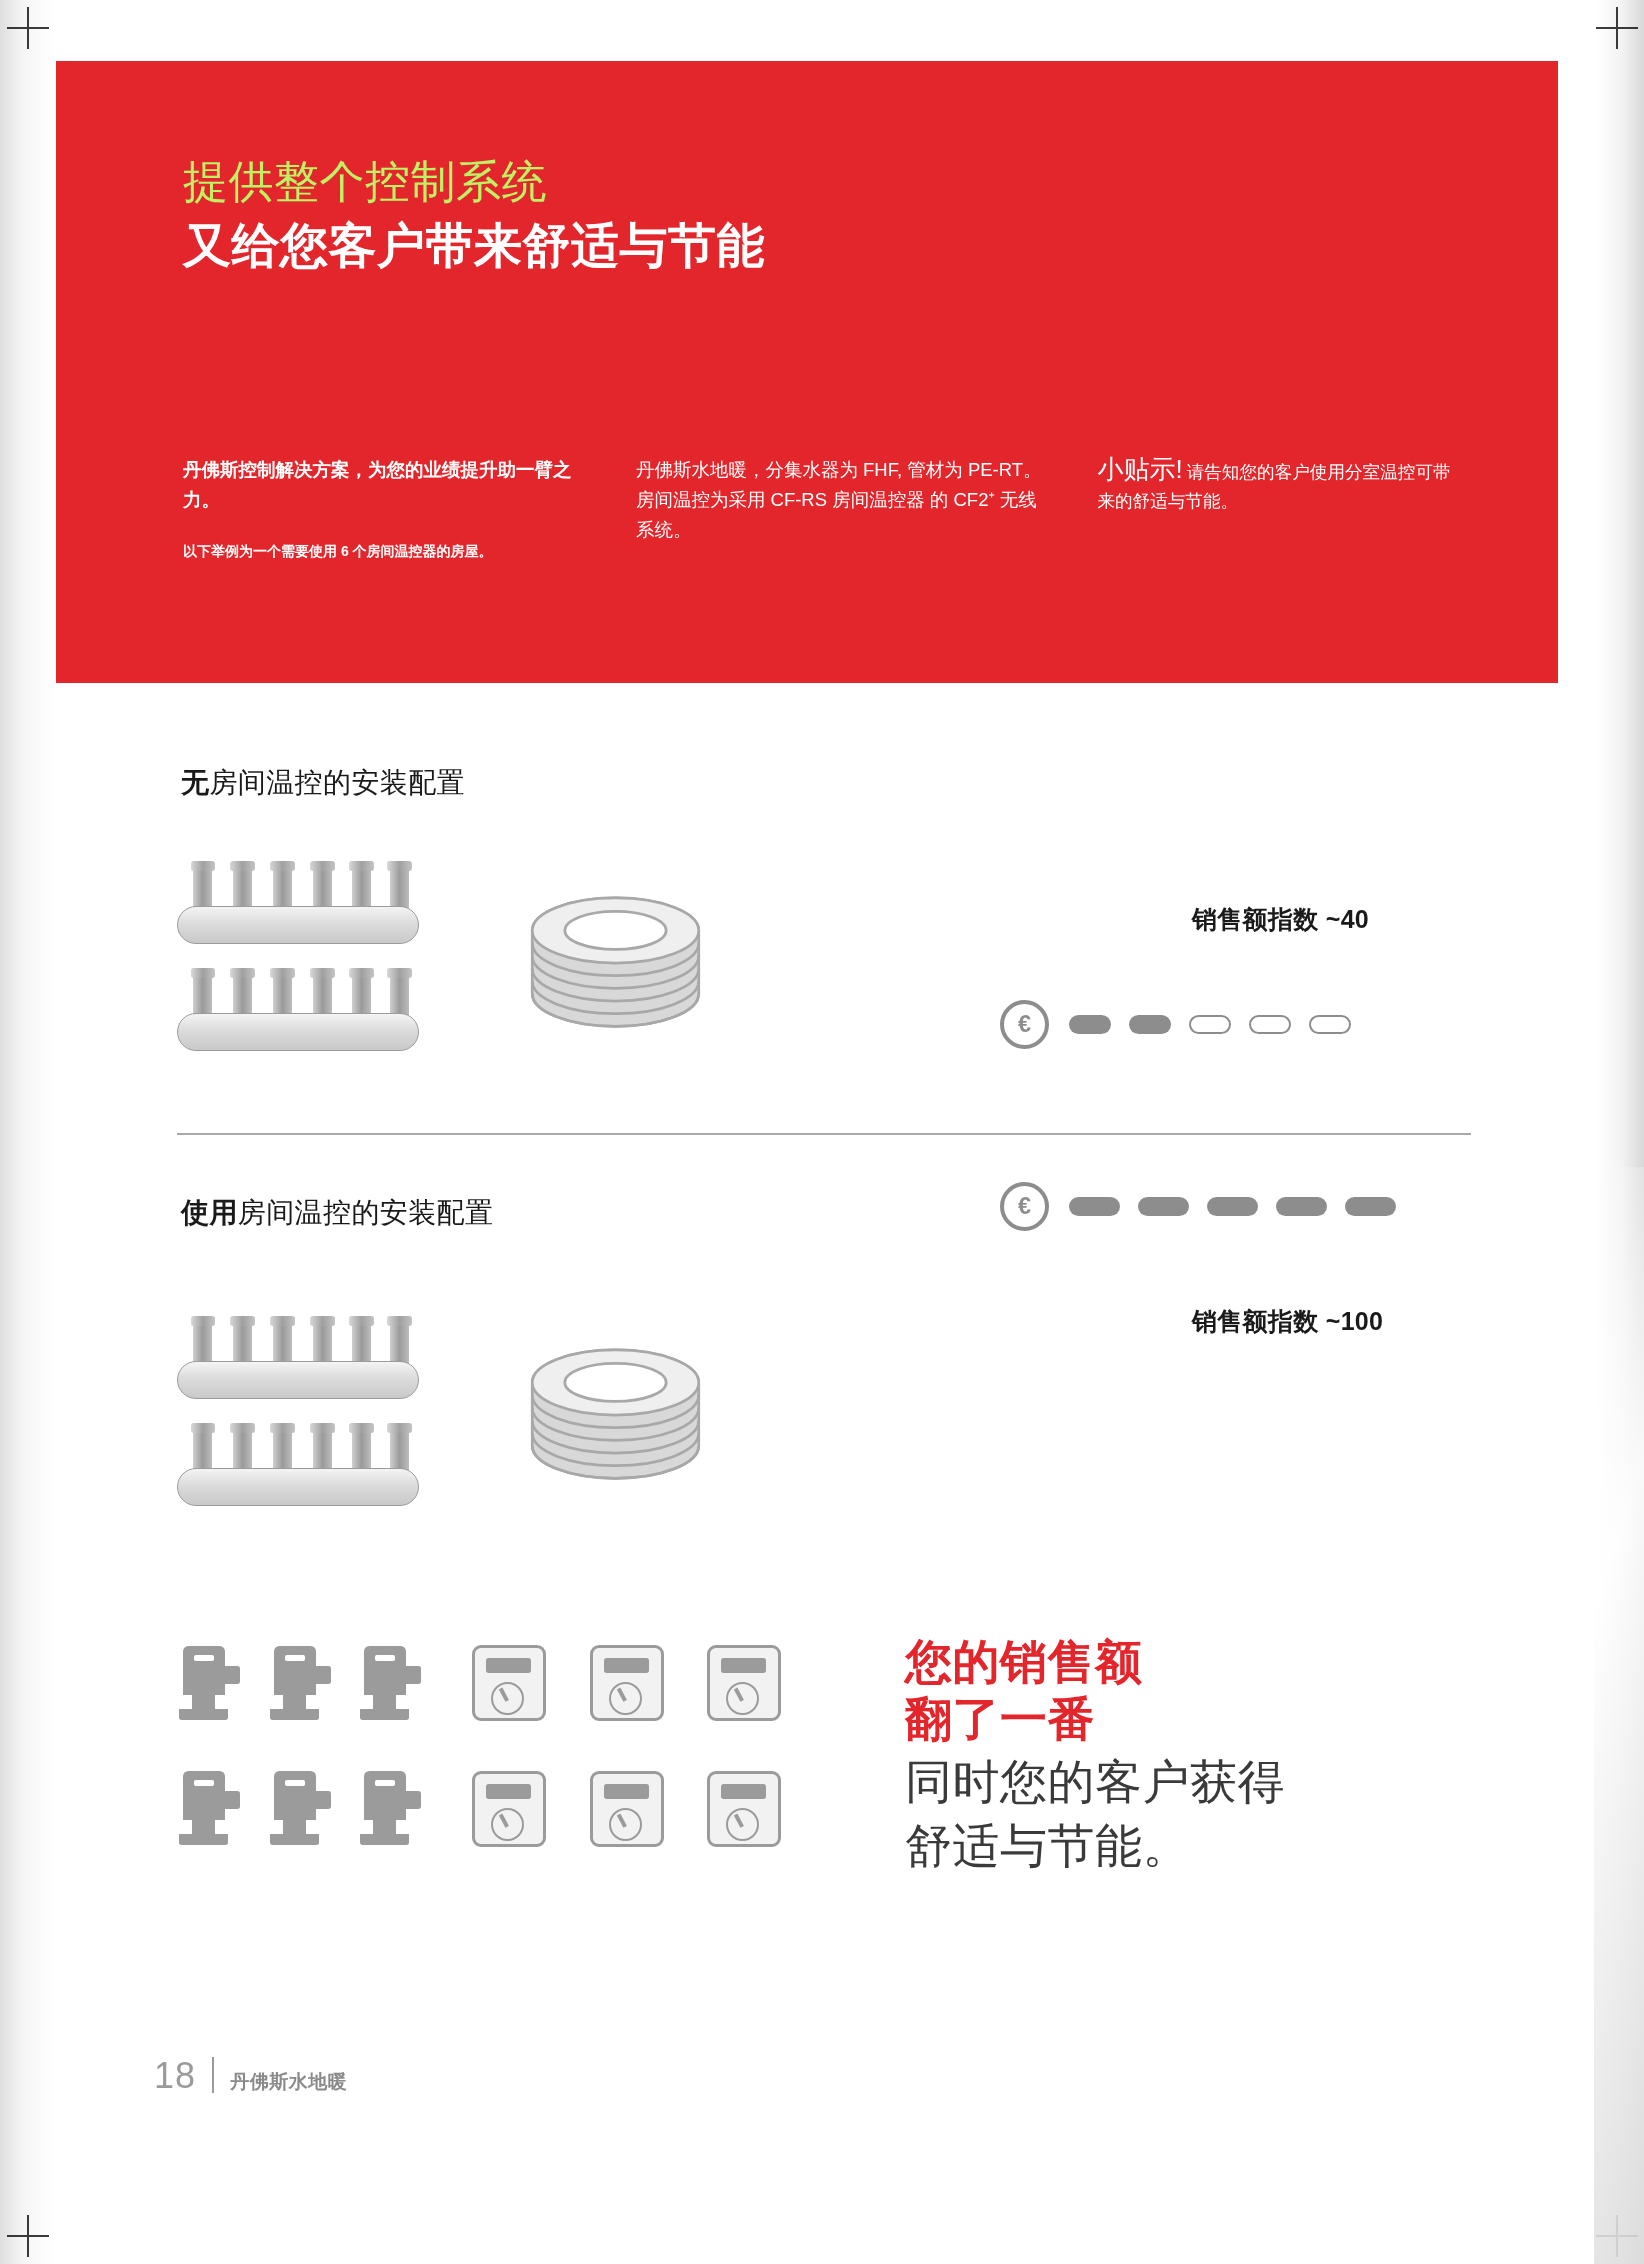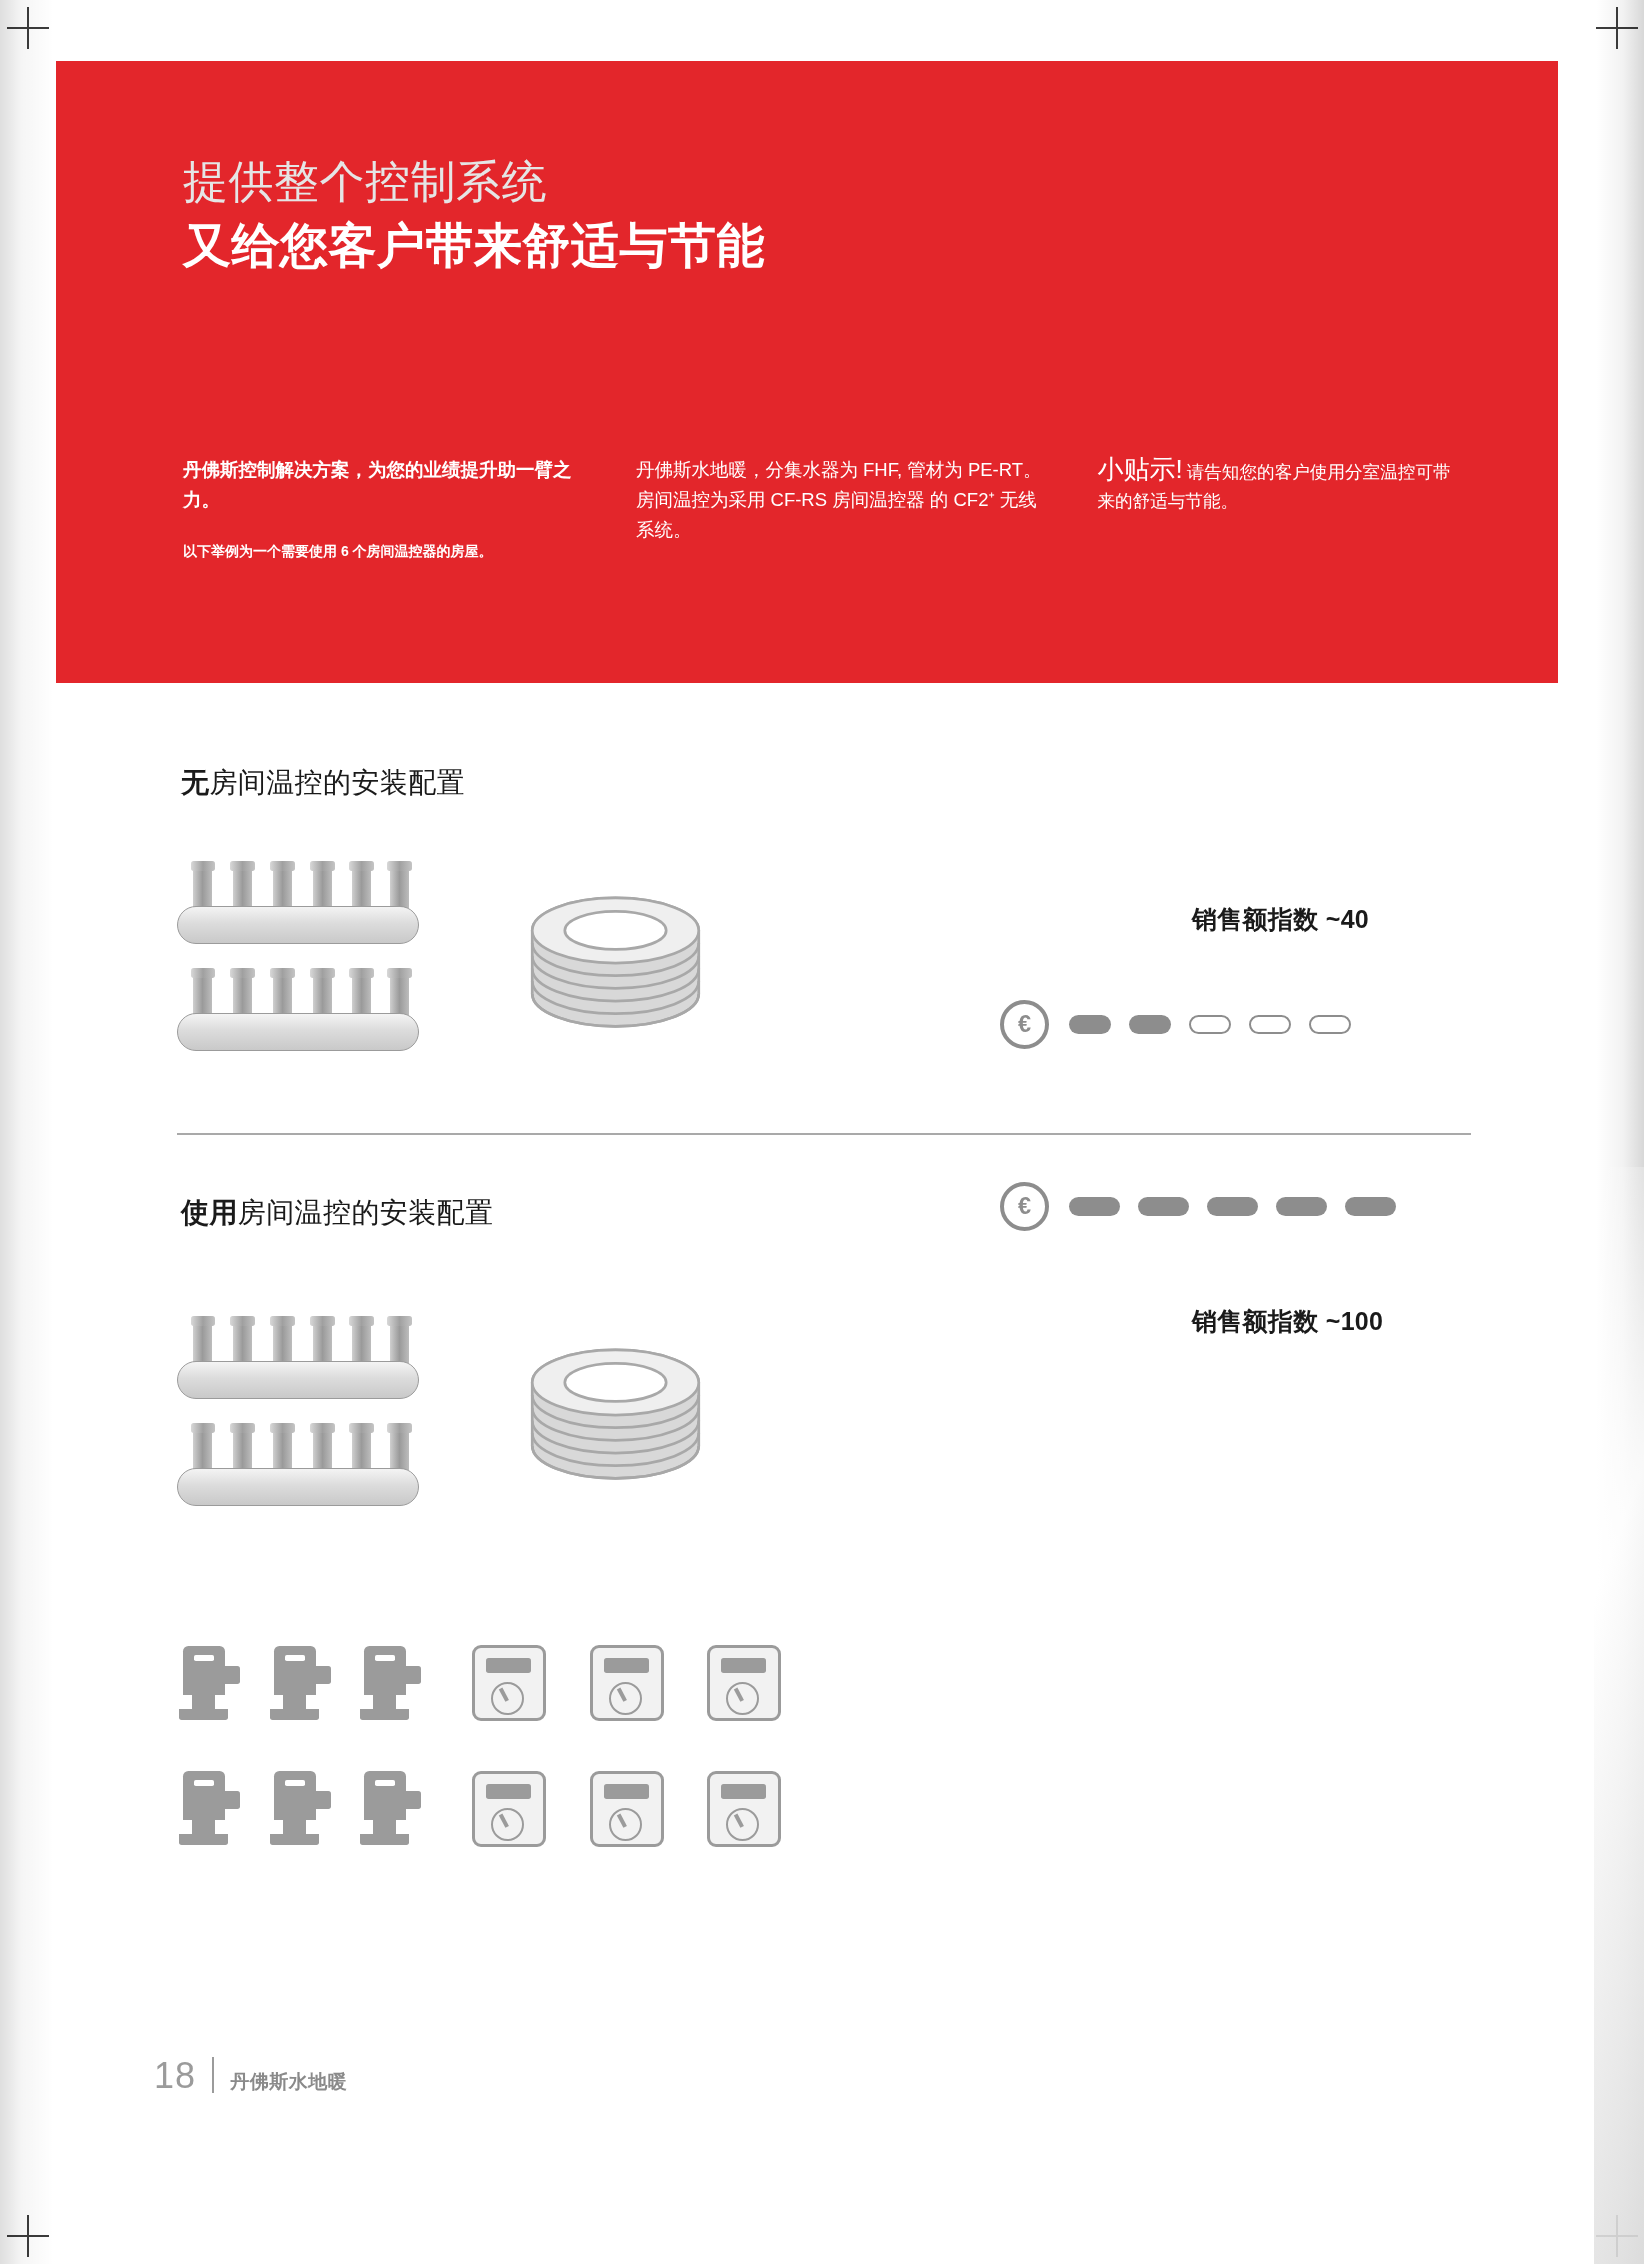--- a/index.html
+++ b/index.html
@@ -65,21 +65,21 @@
   }
   .hero-inner {
     position: absolute;
     left: 127px;
     top: 95px;
     width: 1257px;
   }
   .hero-kicker {
     font-size: 45px;
     line-height: 1.16;
-    color: #e5e5e5;
+    color: #bef264;
     font-weight: 400;
     letter-spacing: 0.5px;
   }
   .hero-head {
     margin-top: 9px;
     font-size: 48px;
     line-height: 1.2;
     color: #ffffff;
     font-weight: 700;
     letter-spacing: 0.5px;
@@ -564,20 +564,26 @@
   </div>
   <div class="thermo" style="left:590px; top:1771px;">
     <div class="thermo-screen"></div>
     <div class="thermo-dial"></div>
   </div>
   <div class="thermo" style="left:707px; top:1771px;">
     <div class="thermo-screen"></div>
     <div class="thermo-dial"></div>
   </div>
 
+  <div class="closing">
+    <div class="closing-red">您的销售额</div>
+    <div class="closing-red">翻了一番</div>
+    <div class="closing-dark">同时您的客户获得</div>
+    <div class="closing-dark">舒适与节能。</div>
+  </div>
 
   <div class="footer">
     <div class="footer-page">18</div>
     <div class="footer-rule"></div>
     <div class="footer-text">丹佛斯水地暖</div>
   </div>
 
   <div class="page-shadow-left"></div>
   <div class="page-shadow-right"></div>
   <div class="curl"></div>

